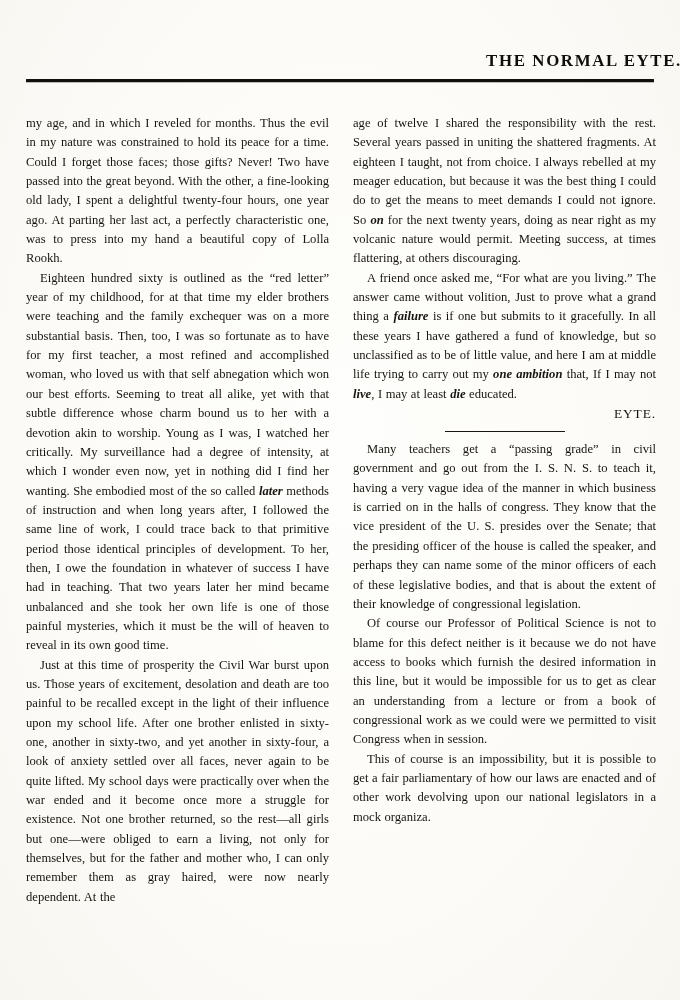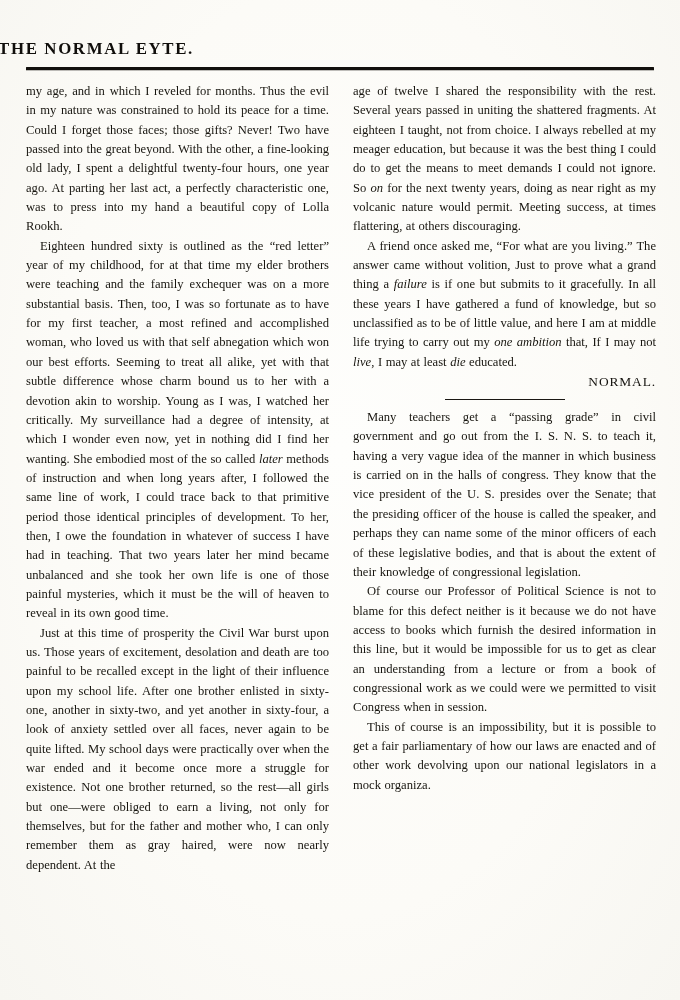--- a/index.html
+++ b/index.html
@@ -21,22 +21,22 @@
     width: 680px;
     height: 1000px;
     box-sizing: border-box;
     padding: 0;
     background:
       radial-gradient(ellipse at 50% 45%, #fefefc 0%, #fcfbf7 60%, #f7f6f1 100%);
   }
 
   
   .masthead {
-    padding-top: 40px;
-    text-align: left;
+    padding-top: 52px;
+    text-align: right;
   }
   .masthead-title {
     font-family: "Liberation Serif", "DejaVu Serif", serif;
     font-weight: bold;
     font-size: 16.5px;
     letter-spacing: 1.6px;
     color: #100e0b;
     line-height: 1;
     margin: 0;
     display: inline-block;
@@ -54,20 +54,21 @@
   
   .columns {
     display: flex;
     margin: 12px 26px 0 26px;
     gap: 24px;
     align-items: flex-start;
   }
   .column {
     width: 303px;
     flex: 0 0 303px;
+    margin-top: 20px;
   }
 
   .para {
     margin: 0;
     text-align: justify;
     text-justify: inter-word;
     font-size: 12.6px;
     line-height: 19.35px;
     color: #17150f;
     text-indent: 0;
@@ -76,20 +77,21 @@
   }
   .para.indent {
     text-indent: 14px;
   }
   .para + .para {
     margin-top: 0;
   }
 
   .para i, .para em {
     font-style: italic;
+    font-weight: bold;
   }
   .smallcaps {
     font-variant: small-caps;
     font-size: 13.4px;
     letter-spacing: 0.9px;
   }
 
   .section-rule {
     width: 120px;
     height: 1.6px;
@@ -131,21 +133,21 @@
     </div>
 
     <div class="column">
 
       <p class="para"><span>age of twelve I shared the responsibility with the rest. Several years passed in uniting the shattered fragments. At eighteen I taught, not from choice. I always rebelled at my meager education, but because it was the best thing I could do to get the means to meet demands I could not ignore. So </span><i>on</i><span> for the next twenty years, doing as near right as my volcanic nature would permit. Meeting success, at times flattering, at others discouraging.</span></p>
 
       <p class="para indent"><span>A friend once asked me, “For what are you living.” The answer came without volition, Just to prove what a grand thing a </span><i>failure</i><span> is if one but submits to it gracefully. In all these years I have gathered a fund of knowledge, but so unclassified as to be of little value, and here I am at middle life trying to carry out my </span><i>one ambition</i><span> that, If I may not </span><i>live</i><span>, I may at least </span><i>die</i><span> educated.</span></p>
 
       <div class="sig-row">
         <span></span>
-        <span class="smallcaps tail">NORMAL.</span>
+        <span class="smallcaps tail">EYTE.</span>
       </div>
 
       <div class="section-rule"></div>
 
 
       <p class="para indent">Many teachers get a “passing grade” in civil government and go out from the I. S. N. S. to teach it, having a very vague idea of the manner in which business is carried on in the halls of congress. They know that the vice president of the U. S. presides over the Senate; that the presiding officer of the house is called the speaker, and perhaps they can name some of the minor officers of each of these legislative bodies, and that is about the extent of their knowledge of congressional legislation.</p>
 
       <p class="para indent">Of course our Professor of Political Science is not to blame for this defect neither is it because we do not have access to books which furnish the desired information in this line, but it would be impossible for us to get as clear an understanding from a lecture or from a book of congressional work as we could were we permitted to visit Congress when in session.</p>
 
       <p class="para indent">This of course is an impossibility, but it is possible to get a fair parliamentary of how our laws are enacted and of other work devolving upon our national legislators in a mock organiza.</p>

